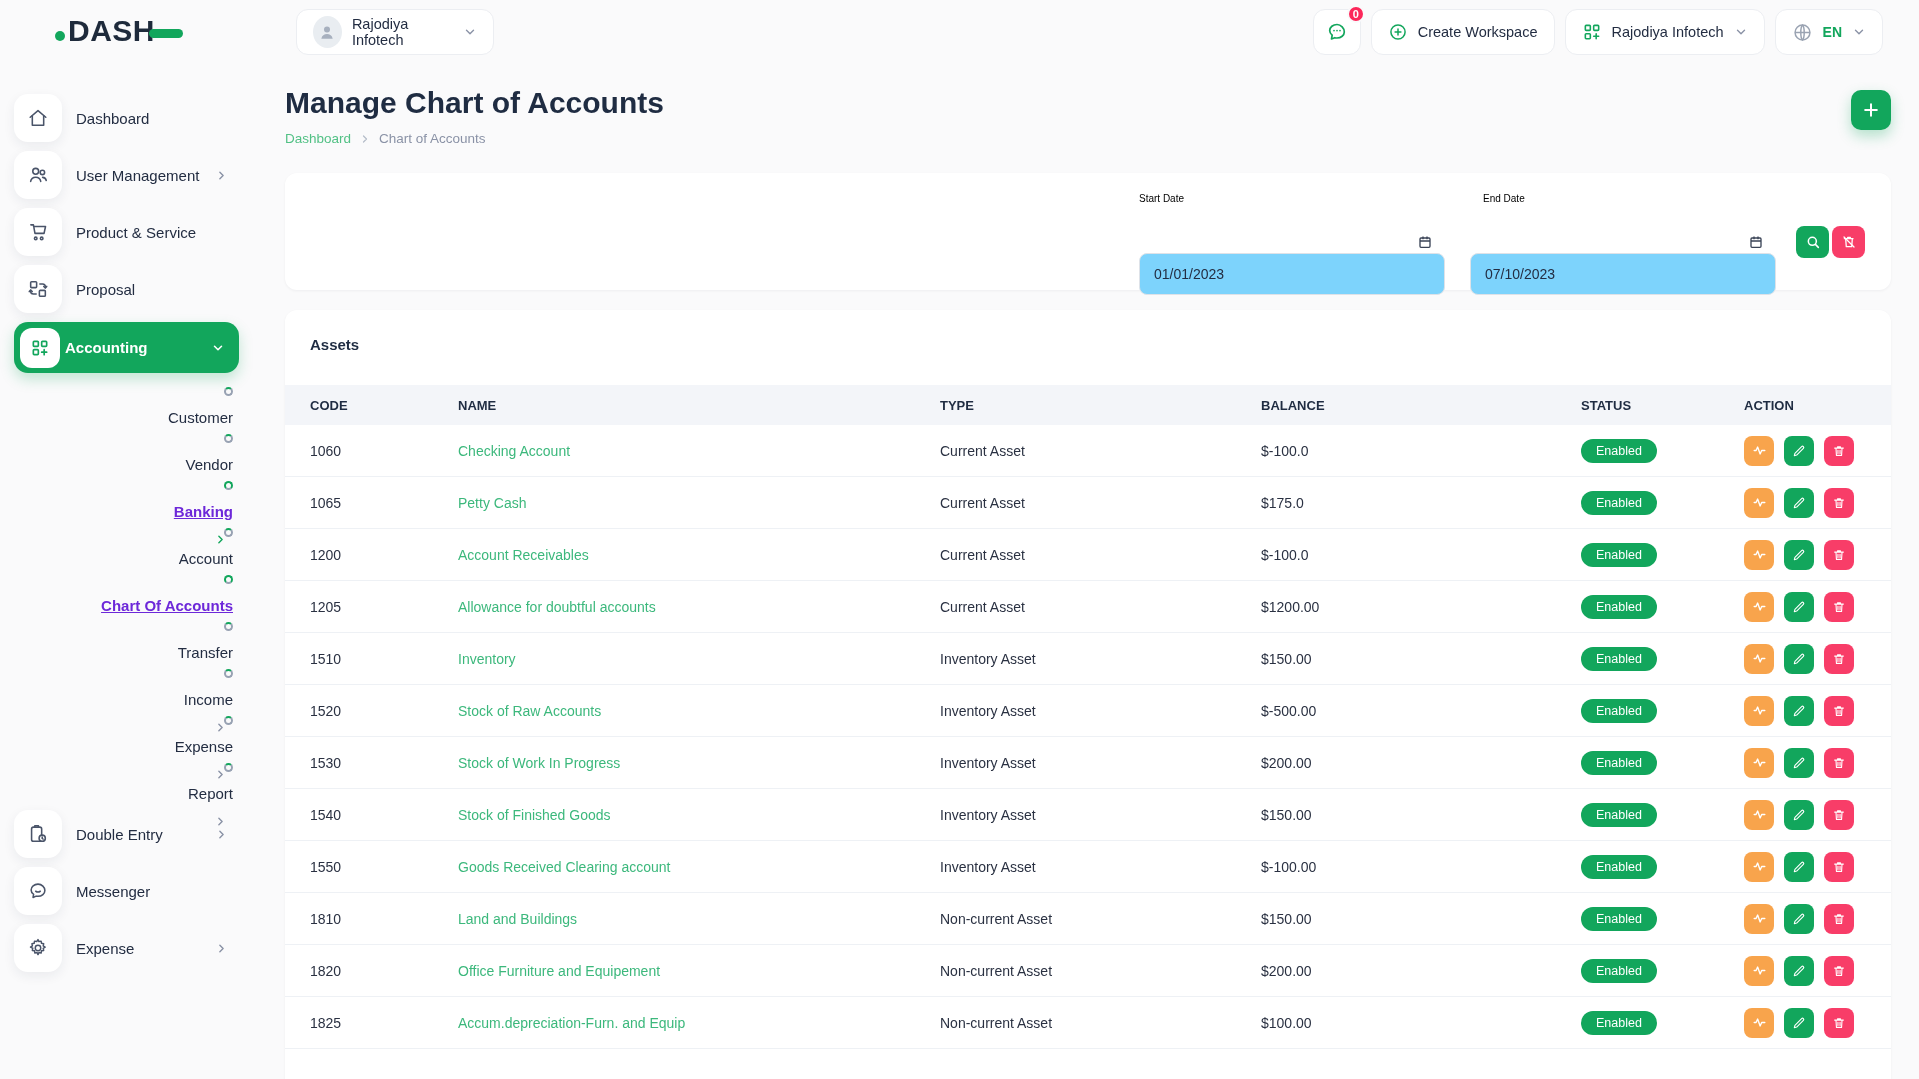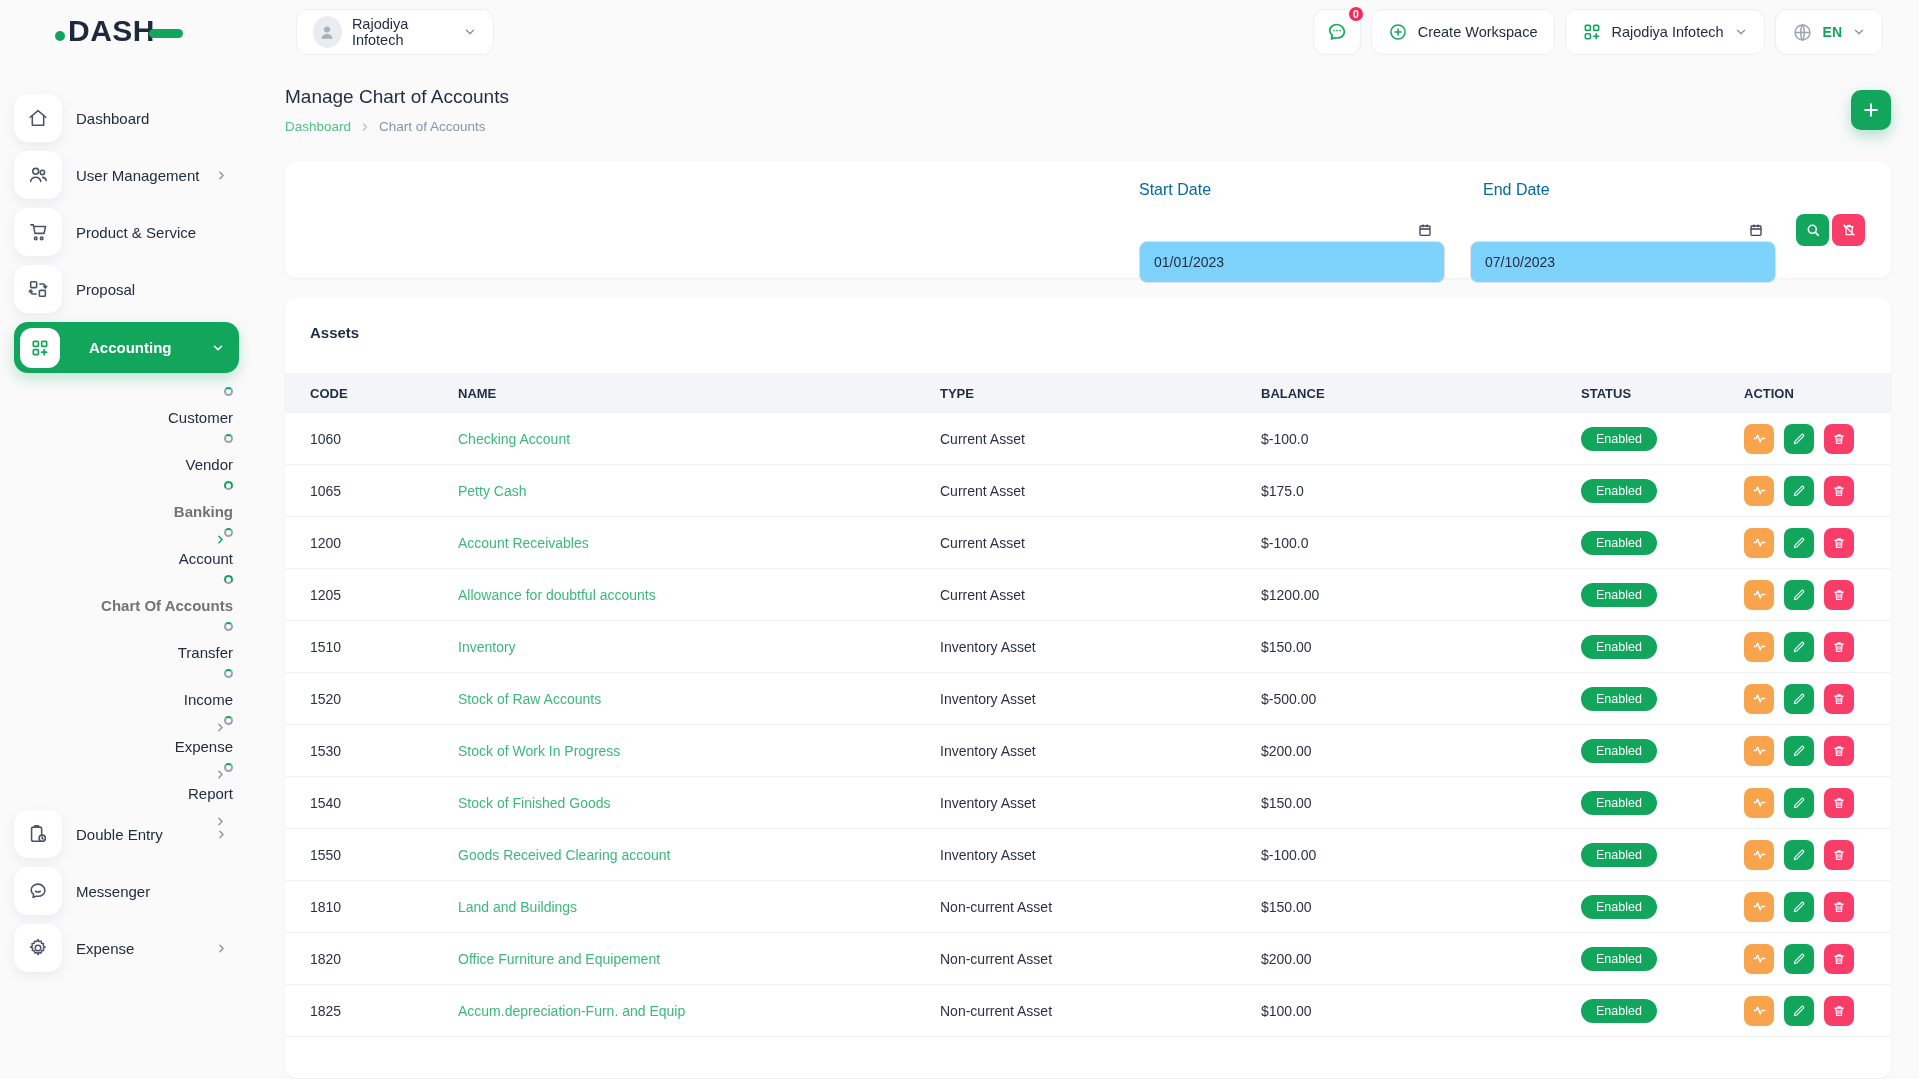--- a/index.html
+++ b/index.html
@@ -31,49 +31,49 @@
 
   
   .sidebar { position:absolute; left:0; top:64px; width:262px; bottom:0; }
   .s-item { display:flex; align-items:center; gap:14px; height:48px; margin:0 0 9px 14px; width:220px; cursor:pointer; }
   .iconbox { width:48px; height:48px; border-radius:14px; background:#fff; box-shadow:0 4px 12px rgba(25,39,70,.07);
              display:flex; align-items:center; justify-content:center; color:#4a5469; flex:0 0 auto; }
   .s-label { font-size:15px; color:#232d42; }
   .s-chev { margin-left:auto; margin-right:6px; color:#8a92a6; display:flex; }
   .s-item.first { margin-top:30px; }
 
-  .acc-pill { display:flex; align-items:center; gap:29px; height:51px; width:225px; margin:2px 0 14px 14px;
+  .acc-pill { display:flex; align-items:center; gap:5px; height:51px; width:225px; margin:2px 0 14px 14px;
               background:#12a65c; border-radius:14px; padding-left:6px; cursor:pointer; box-shadow:0 6px 14px rgba(18,166,92,.25); }
   .acc-pill .iconbox { width:40px; height:40px; border-radius:12px; box-shadow:none; color:#12a65c; }
   .acc-pill .s-label { color:#fff; font-weight:700; }
   .acc-pill .s-chev { color:#fff; margin-right:14px; }
 
   .sub-item { display:flex; align-items:flex-end; gap:13px; height:33px; margin:0 0 14px 32px; width:201px; cursor:pointer;flex-direction:column; }
   .sub2 { margin-left:60px; width:173px; }
   .bullet { width:9px; height:9px; border-radius:50%; border:2px solid #98a2b3; border-top-color:#12a65c; flex:0 0 auto; }
   .bullet.active { border-color:#12a65c; border-bottom-color:#98a2b3; }
   .sub-label { font-size:15px; color:#232d42; }
-  .sub-item.green .sub-label { color:#737373; font-weight:700; }
+  .sub-item.green .sub-label { color:#6d28d9; font-weight:700;text-decoration:underline; }
   .sub-item.green .s-chev { color:#12a65c; }
   .gap-top { margin-top:8px; }
 
   
   .main { position:absolute; left:285px; top:64px; width:1606px; }
   .page-head { display:flex; justify-content:space-between; align-items:flex-start; margin-top:22px; }
-  .page-title { font-size:19px; font-weight:400; color:#1f2c42;text-align:center; }
+  .page-title { font-size:30px; font-weight:700; color:#1f2c42;text-align:center; }
   .breadcrumb { display:flex; align-items:center; gap:8px; margin-top:11px; font-size:13.5px; }
   .bc-link { color:#52c185; cursor:pointer; }
   .bc-sep { color:#b4bcc8; display:flex; }
   .bc-cur { color:#8a92a6; }
   .add-btn { width:40px; height:40px; border-radius:10px; background:#12a65c; color:#fff; display:flex; align-items:center;
              justify-content:center; box-shadow:0 6px 14px rgba(18,166,92,.3); cursor:pointer; margin-top:4px; }
 
   .card { background:#fff; border-radius:12px; box-shadow:0 1px 3px rgba(16,24,40,.05); }
   .filter-card { position:relative; margin-top:27px; height:117px; }
-  .f-label { position:absolute; top:20px; font-size:16px; color:#0369a1; }
+  .f-label { position:absolute; top:20px; font-size:10px; color:#000000; }
   .date-wrap { position:absolute; top:48px; width:306px; height:42px; }
   .date-wrap input { width:100%; height:100%; border:1px solid #dee2e8; border-radius:8px; padding:0 40px 0 14px;
                      font-size:14px; color:#232d42; font-family:inherit; background:#7dd3fc; outline:none;margin-top:32px; }
   .cal-ic { position:absolute; right:12px; top:13px; color:#3a4356; display:flex; pointer-events:none; }
   .sq-btn { position:absolute; top:53px; width:33px; height:32px; border-radius:8px; display:flex; align-items:center;
             justify-content:center; color:#fff; cursor:pointer; }
   .btn-search { left:1511px; background:#12a65c; }
   .btn-reset { left:1547px; background:#f83d68; }
 
   .table-card { margin-top:20px; min-height:780px; padding-bottom:10px; }

